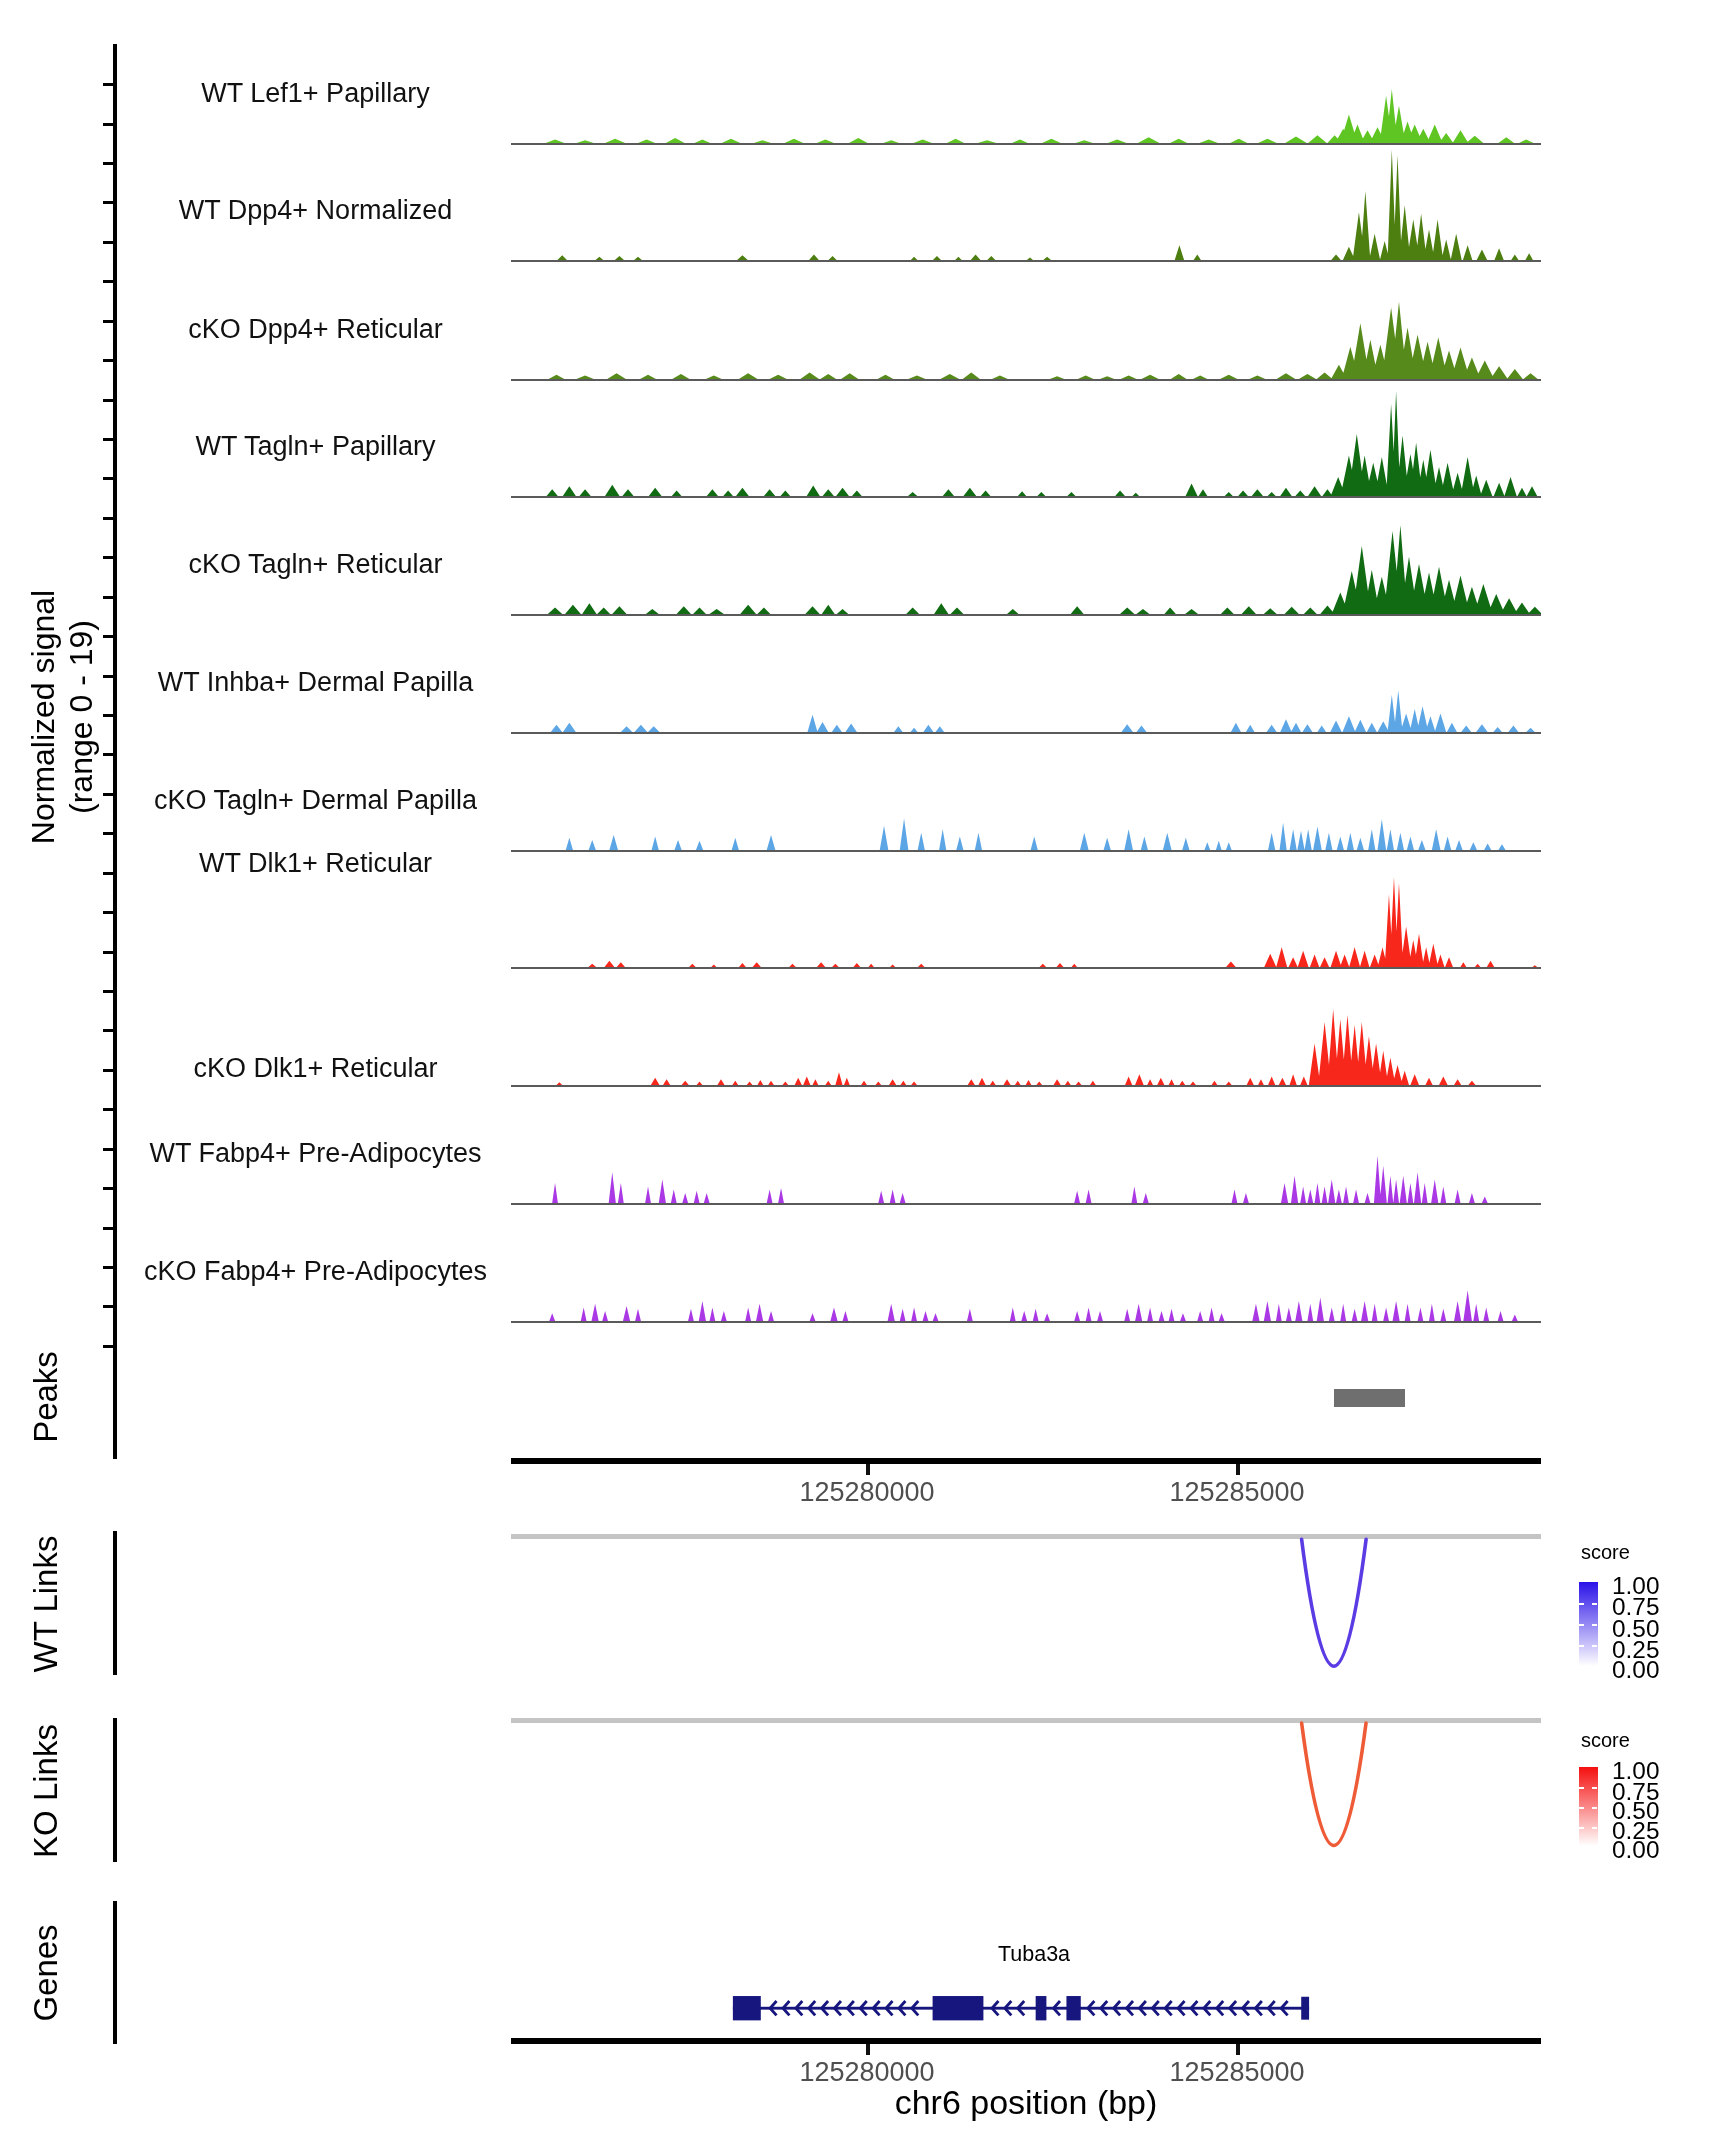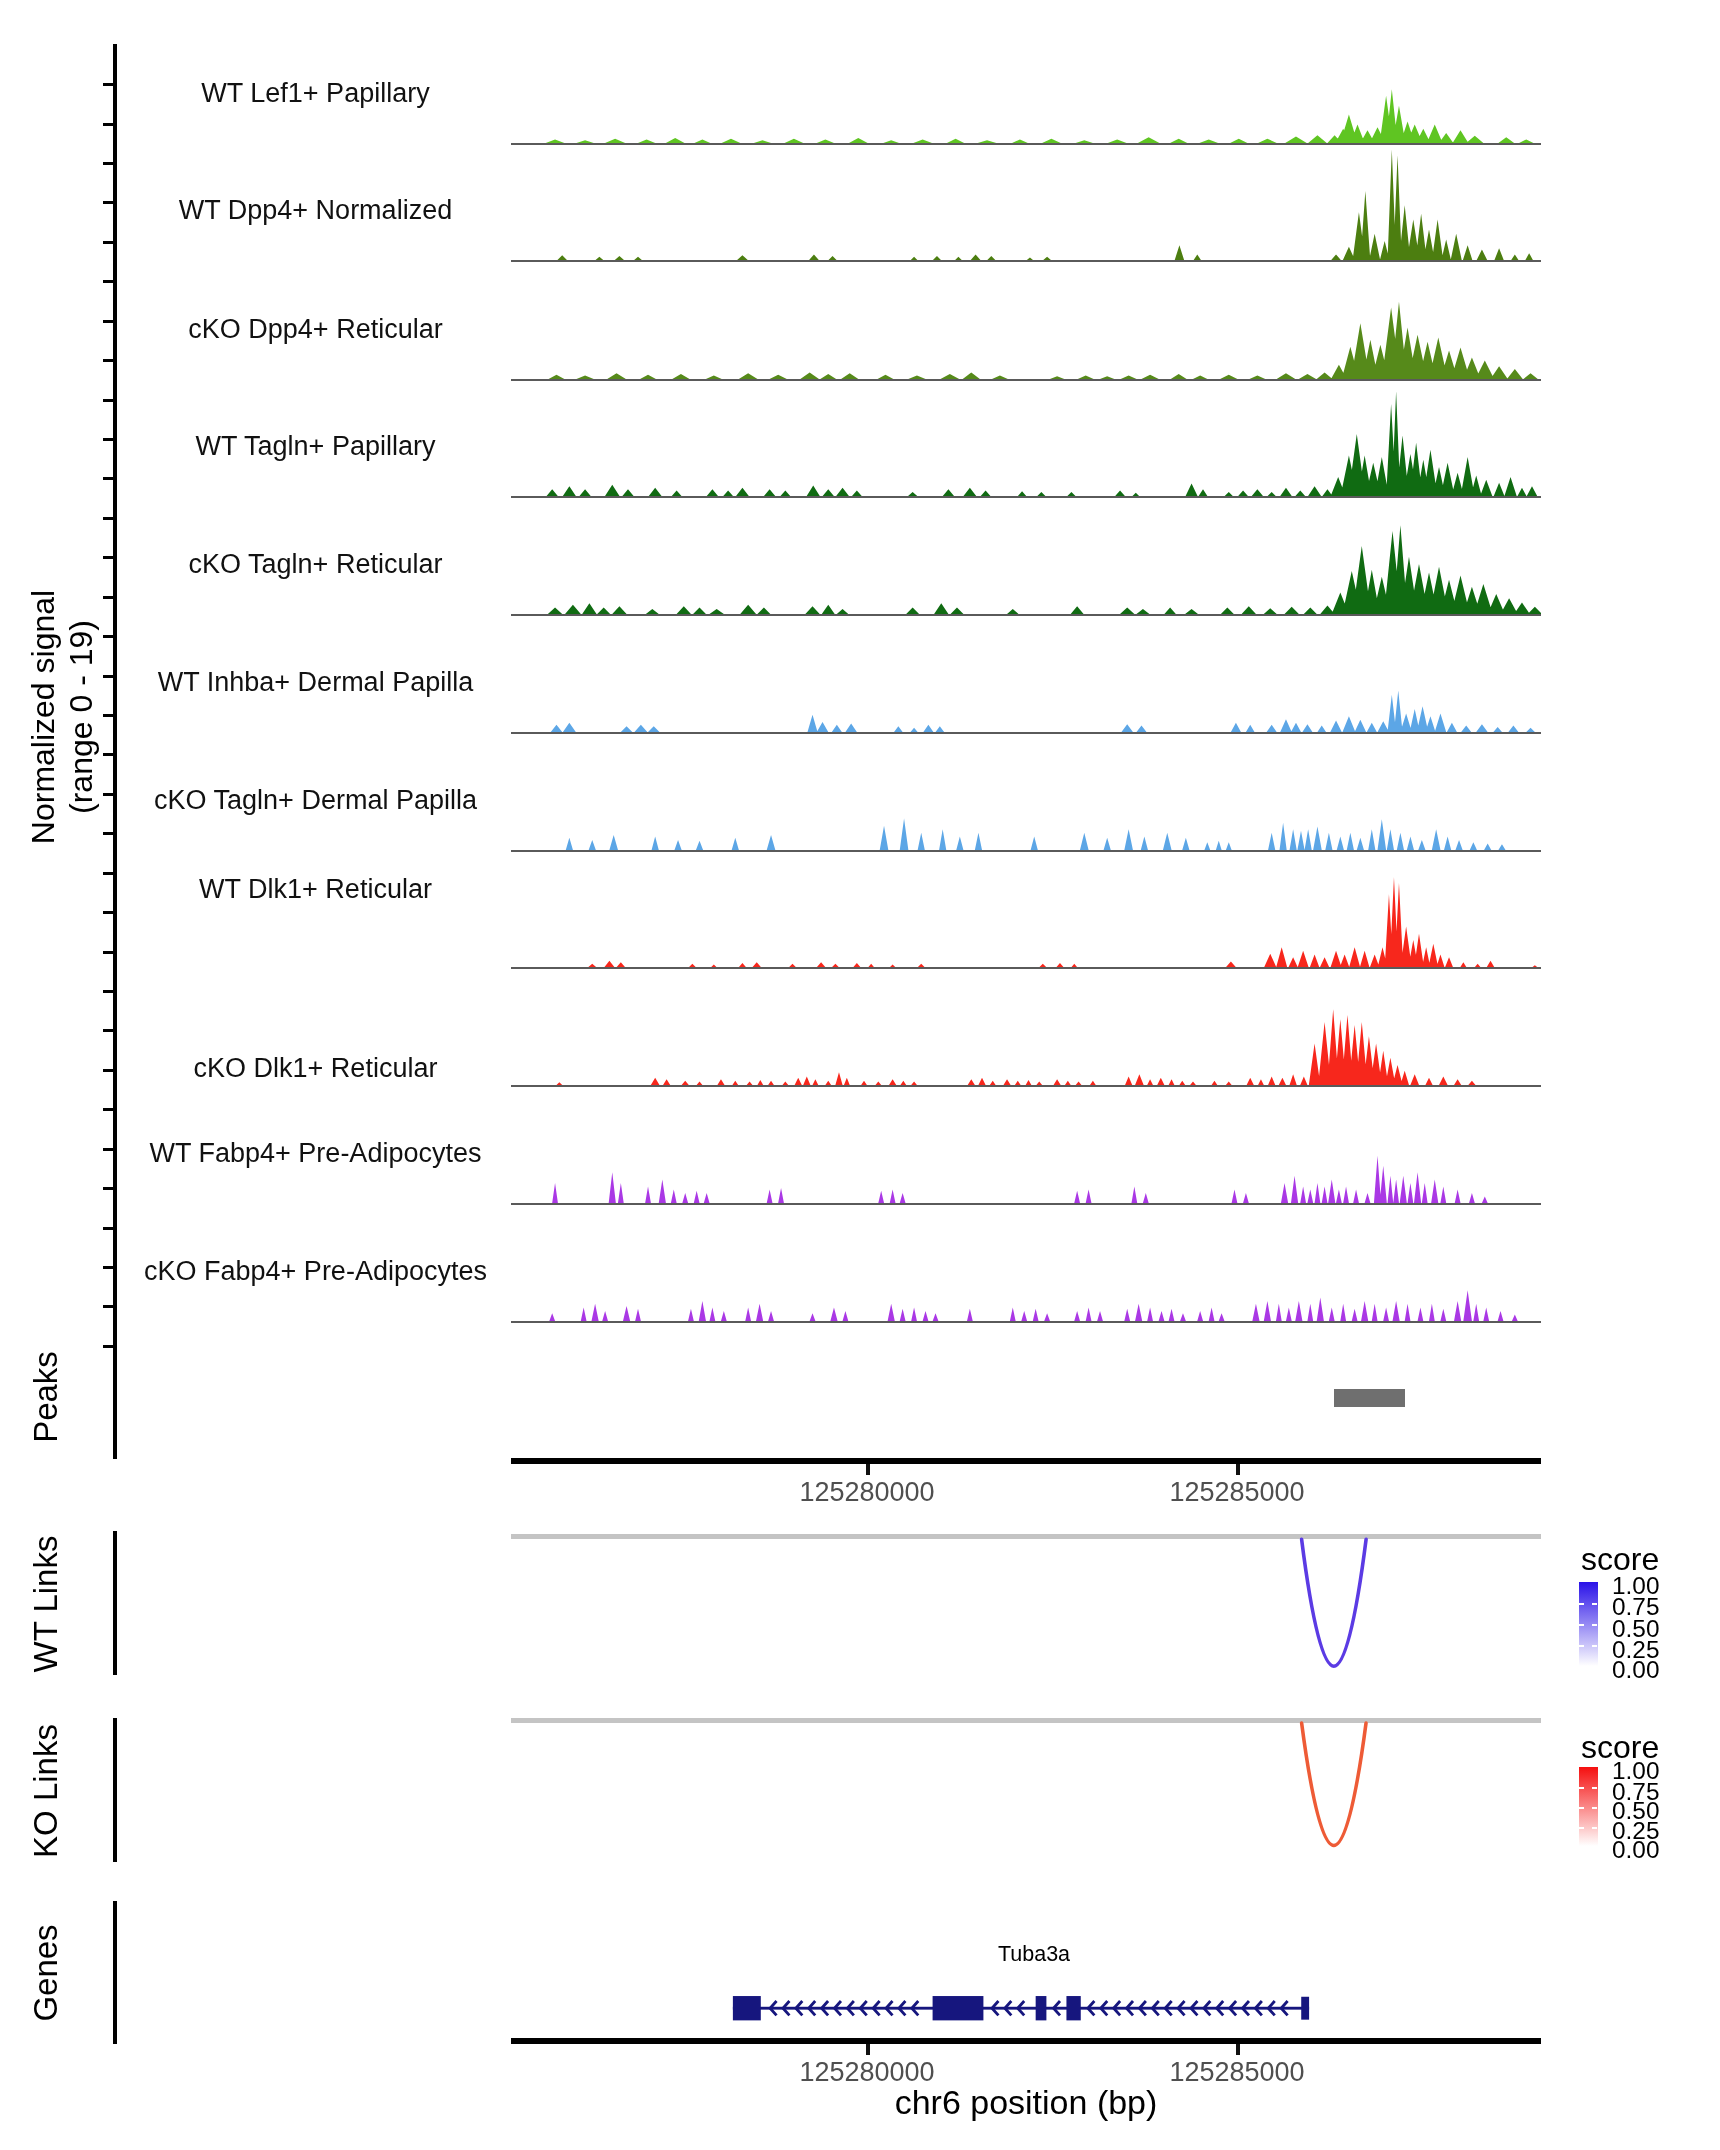--- a/index.html
+++ b/index.html
@@ -12,21 +12,21 @@
   .bracket{position:absolute;width:3.6px;background:#000;}
   .ytick{position:absolute;height:2.9px;background:#000;}
   .track-label{position:absolute;width:459px;text-align:center;font-size:27px;
                color:#111;line-height:32px;white-space:nowrap;}
   .baseline{position:absolute;height:2.2px;background:#5a5a5a;}
   .axisline{position:absolute;height:5.7px;background:#000;}
   .axistick{position:absolute;width:3.6px;height:10.8px;background:#111;}
   .ticklabel{position:absolute;transform:translateX(-50%);font-size:27px;color:#4f4f4f;white-space:nowrap;}
   .xlabel{position:absolute;transform:translateX(-50%);font-size:34px;color:#000;white-space:nowrap;}
   .grayline{position:absolute;height:5px;background:#c4c4c4;}
-  .legend-title{position:absolute;font-size:32px;color:#000;}
+  .legend-title{position:absolute;font-size:20px;color:#000;}
   .legend-bar{position:absolute;width:18.6px;}
   .legend-num{position:absolute;transform:translateY(-50%);font-size:24.4px;color:#000;}
   .legend-notch{position:absolute;height:2.2px;background:#fff;}
   .gene-name{position:absolute;transform:translate(-50%,-50%);font-size:21.5px;color:#000;}
   svg{position:absolute;display:block;}
 </style>
 </head>
 <body>
 
 <div class="figure" id="fig">
@@ -111,21 +111,21 @@
       <div class="track-label" style="left:86px;top:666px;">WT Inhba+ Dermal Papilla</div>
       <svg width="1030" height="113" viewBox="0 0 1437 158" style="left: 511px; top: 619px;">
         <path d="M54,158 L62,148 L70,158 Z M71,158 L80,145 L89,158 Z M152,158 L160,150 L168,158 Z M171,158 L180,148 L189,158 Z M190,158 L198,150 L206,158 Z M413,158 L420,134 L427,158 Z M426,158 L434,144 L442,158 Z M447,158 L454,148 L461,158 Z M466,158 L474,146 L482,158 Z M534,158 L540,150 L546,158 Z M557,158 L562,152 L567,158 Z M575,158 L582,148 L589,158 Z M592,158 L598,150 L604,158 Z M852,158 L860,147 L868,158 Z M873,158 L880,149 L887,158 Z M1005,158 L1012,145 L1019,158 Z M1026,158 L1032,148 L1038,158 Z M1055,158 L1062,148 L1069,158 Z M1074,158 L1082,140 L1090,158 Z M1089,158 L1096,145 L1103,158 Z M1105,158 L1112,147 L1119,158 Z M1126,158 L1132,149 L1138,158 Z M1144,158 L1152,142 L1160,158 Z M1161,158 L1170,136 L1179,158 Z M1178,158 L1186,141 L1194,158 Z M1195,158 L1202,145 L1209,158 Z M1210,158 L1218,143 L1226,158 Z M1224,158 L1230,106 L1236,158 Z M1233,158 L1239,100 L1245,158 Z M1242,158 L1250,132 L1258,158 Z M1255,158 L1262,126 L1269,158 Z M1265,158 L1273,122 L1281,158 Z M1277,158 L1284,136 L1291,158 Z M1290,158 L1298,132 L1306,158 Z M1307,158 L1314,145 L1321,158 Z M1327,158 L1334,149 L1341,158 Z M1348,158 L1356,147 L1364,158 Z M1372,158 L1378,151 L1384,158 Z M1393,158 L1400,149 L1407,158 Z M1418,158 L1424,152 L1430,158 Z " fill="#5ca6e6"></path>
       </svg>
       <div class="baseline" style="left:511px;top:732px;width:1030px;"></div>
       <div class="track-label" style="left:86px;top:784px;">cKO Tagln+ Dermal Papilla</div>
       <svg width="1030" height="113" viewBox="0 0 1437 158" style="left: 511px; top: 737px;">
         <path d="M75,158 L80,141 L85,158 Z M107,158 L112,144 L117,158 Z M136,158 L142,137 L148,158 Z M195,158 L200,139 L205,158 Z M227,158 L232,144 L237,158 Z M257,158 L262,145 L267,158 Z M307,158 L312,141 L317,158 Z M356,158 L362,137 L368,158 Z M514,158 L520,124 L526,158 Z M542,158 L548,114 L554,158 Z M567,158 L572,134 L577,158 Z M597,158 L602,129 L607,158 Z M621,158 L626,139 L631,158 Z M647,158 L652,134 L657,158 Z M725,158 L730,139 L735,158 Z M794,158 L800,134 L806,158 Z M827,158 L832,141 L837,158 Z M856,158 L862,129 L868,158 Z M879,158 L884,139 L889,158 Z M910,158 L916,134 L922,158 Z M937,158 L942,141 L947,158 Z M968,158 L972,147 L976,158 Z M984,158 L988,145 L992,158 Z M998,158 L1002,147 L1006,158 Z M1057,158 L1062,134 L1067,158 Z M1073,158 L1078,120 L1083,158 Z M1087,158 L1092,129 L1097,158 Z M1098,158 L1103,131 L1108,158 Z M1108,158 L1113,129 L1118,158 Z M1120,158 L1126,125 L1132,158 Z M1137,158 L1142,134 L1147,158 Z M1153,158 L1158,139 L1163,158 Z M1167,158 L1172,134 L1177,158 Z M1181,158 L1186,141 L1191,158 Z M1197,158 L1202,129 L1207,158 Z M1210,158 L1216,115 L1222,158 Z M1223,158 L1228,129 L1233,158 Z M1237,158 L1242,134 L1247,158 Z M1251,158 L1256,139 L1261,158 Z M1267,158 L1272,144 L1277,158 Z M1286,158 L1292,129 L1298,158 Z M1303,158 L1308,139 L1313,158 Z M1319,158 L1324,144 L1329,158 Z M1339,158 L1344,147 L1349,158 Z M1359,158 L1364,149 L1369,158 Z M1379,158 L1384,150 L1389,158 Z " fill="#5ca6e6"></path>
       </svg>
       <div class="baseline" style="left:511px;top:850px;width:1030px;"></div>
-      <div class="track-label" style="left:86px;top:873px;">WT Dlk1+ Reticular</div>
+      <div class="track-label" style="left:86px;top:847px;">WT Dlk1+ Reticular</div>
       <svg width="1030" height="113" viewBox="0 0 1437 158" style="left: 511px; top: 855px;">
         <path d="M105,158 L112,152 L119,158 Z M128,158 L136,148 L144,158 Z M145,158 L152,150 L159,158 Z M246,158 L252,152 L258,158 Z M277,158 L282,153 L287,158 Z M316,158 L322,151 L328,158 Z M335,158 L342,150 L349,158 Z M386,158 L392,152 L398,158 Z M425,158 L432,150 L439,158 Z M446,158 L452,152 L458,158 Z M476,158 L482,151 L488,158 Z M497,158 L502,152 L507,158 Z M527,158 L532,153 L537,158 Z M566,158 L572,152 L578,158 Z M736,158 L742,152 L748,158 Z M760,158 L766,151 L772,158 Z M781,158 L786,152 L791,158 Z M997,158 L1005,149 L1013,158 Z M1051,158 L1060,138 L1069,158 Z M1068,158 L1076,129 L1084,158 Z M1085,158 L1092,143 L1099,158 Z M1098,158 L1106,134 L1114,158 Z M1115,158 L1122,139 L1129,158 Z M1129,158 L1136,143 L1143,158 Z M1144,158 L1152,134 L1160,158 Z M1157,158 L1164,139 L1171,158 Z M1170,158 L1178,129 L1186,158 Z M1185,158 L1192,134 L1199,158 Z M1199,158 L1206,139 L1213,158 Z M1210,158 L1217,129 L1224,158 Z M1220,158 L1226,55 L1232,158 Z M1227,158 L1233,31 L1239,158 Z M1234,158 L1240,39 L1246,158 Z M1242,158 L1250,100 L1258,158 Z M1253,158 L1260,119 L1267,158 Z M1261,158 L1268,110 L1275,158 Z M1272,158 L1278,129 L1284,158 Z M1281,158 L1288,124 L1295,158 Z M1292,158 L1298,139 L1304,158 Z M1304,158 L1310,143 L1316,158 Z M1325,158 L1330,150 L1335,158 Z M1345,158 L1350,152 L1355,158 Z M1362,158 L1368,148 L1374,158 Z M1425,158 L1430,154 L1435,158 Z " fill="#f7271c"></path>
       </svg>
       <div class="baseline" style="left:511px;top:967px;width:1030px;"></div>
       <div class="track-label" style="left:86px;top:1052px;">cKO Dlk1+ Reticular</div>
       <svg width="1030" height="113" viewBox="0 0 1437 158" style="left: 511px; top: 972px;">
         <path d="M62,158 L66,154 L70,158 Z M194,158 L200,148 L206,158 Z M211,158 L216,150 L221,158 Z M237,158 L242,152 L247,158 Z M258,158 L262,153 L266,158 Z M287,158 L292,150 L297,158 Z M308,158 L312,152 L316,158 Z M328,158 L332,153 L336,158 Z M343,158 L347,151 L351,158 Z M358,158 L362,152 L366,158 Z M378,158 L382,153 L386,158 Z M395,158 L400,148 L405,158 Z M407,158 L412,146 L417,158 Z M420,158 L424,150 L428,158 Z M438,158 L442,152 L446,158 Z M452,158 L457,140 L462,158 Z M464,158 L468,148 L472,158 Z M488,158 L492,152 L496,158 Z M508,158 L512,153 L516,158 Z M527,158 L532,150 L537,158 Z M543,158 L547,152 L551,158 Z M558,158 L562,153 L566,158 Z M637,158 L642,150 L647,158 Z M652,158 L657,148 L662,158 Z M668,158 L672,152 L676,158 Z M687,158 L692,150 L697,158 Z M703,158 L707,152 L711,158 Z M718,158 L722,151 L726,158 Z M733,158 L737,153 L741,158 Z M757,158 L762,150 L767,158 Z M773,158 L777,152 L781,158 Z M788,158 L792,153 L796,158 Z M808,158 L812,152 L816,158 Z M857,158 L862,146 L867,158 Z M871,158 L877,143 L883,158 Z M888,158 L892,150 L896,158 Z M902,158 L907,148 L912,158 Z M918,158 L922,150 L926,158 Z M933,158 L937,152 L941,158 Z M948,158 L952,153 L956,158 Z M978,158 L982,152 L986,158 Z M998,158 L1002,153 L1006,158 Z M1027,158 L1032,148 L1037,158 Z M1043,158 L1047,150 L1051,158 Z M1057,158 L1062,146 L1067,158 Z M1072,158 L1077,148 L1082,158 Z M1087,158 L1092,143 L1097,158 Z M1102,158 L1107,146 L1112,158 Z M1114,158 L1122,100 L1130,158 Z M1127,158 L1136,70 L1145,158 Z M1140,158 L1148,52 L1156,158 Z M1150,158 L1158,66 L1166,158 Z M1160,158 L1168,60 L1176,158 Z M1170,158 L1178,74 L1186,158 Z M1180,158 L1188,70 L1196,158 Z M1190,158 L1198,90 L1206,158 Z M1200,158 L1208,100 L1216,158 Z M1211,158 L1218,110 L1225,158 Z M1221,158 L1228,120 L1235,158 Z M1231,158 L1238,130 L1245,158 Z M1242,158 L1248,138 L1254,158 Z M1256,158 L1262,143 L1268,158 Z M1277,158 L1282,148 L1287,158 Z M1296,158 L1302,146 L1308,158 Z M1317,158 L1322,150 L1327,158 Z M1337,158 L1342,152 L1347,158 Z " fill="#f7271c"></path>
       </svg>
       <div class="baseline" style="left:511px;top:1085px;width:1030px;"></div>
       <div class="track-label" style="left:86px;top:1137px;">WT Fabp4+ Pre-Adipocytes</div>

